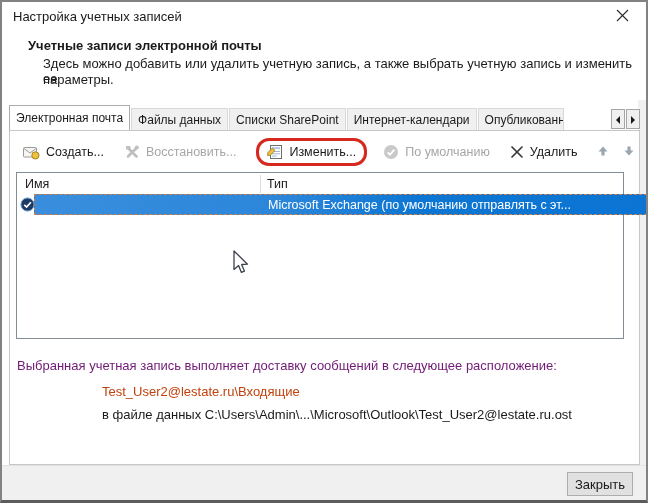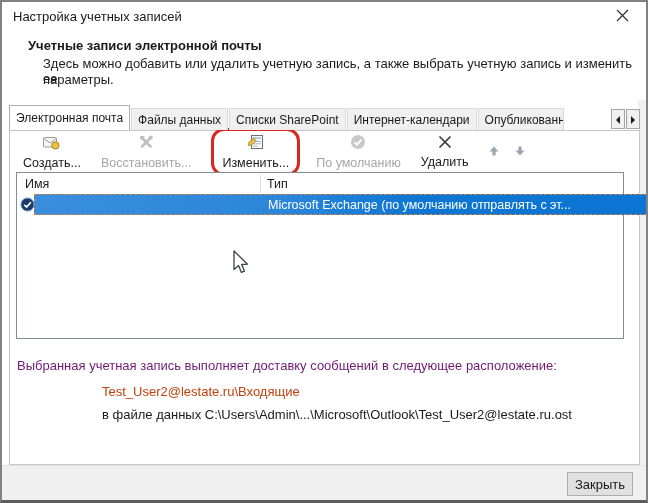--- a/index.html
+++ b/index.html
@@ -44,21 +44,21 @@
     background:#f0f0f0;border:1px solid #a5a5a5;display:flex;align-items:center;justify-content:center;
     padding:0;cursor:pointer;z-index:5;}
   .tab-scroll.left{left:609px;}
   .tab-scroll.right{left:624px;}
   
   .tab-page{position:absolute;left:7px;top:128px;width:631px;height:335px;
     box-sizing:border-box;background:#fff;border:1px solid #c7c7c7;z-index:1;}
   
   .toolbar{position:absolute;left:9px;top:9px;height:24px;display:flex;align-items:center;}
   .tb-btn{display:flex;align-items:center;gap:6px;background:transparent;border:none;
-    font-family:inherit;font-size:12.5px;color:#1a1a1a;padding:2px 4px;cursor:pointer;white-space:nowrap;flex-direction:column;}
+    font-family:inherit;font-size:12.5px;color:#1a1a1a;padding:2px 4px;cursor:pointer;white-space:nowrap;}
   .tb-btn.disabled{color:#a6a6a6;cursor:default;}
   .tb-btn .ico{display:flex;align-items:center;}
   .annotated{position:relative;display:flex;align-items:center;
     border:3px solid #d6281e;border-radius:13px;padding:1px 4px;margin:0 4px;}
   .tb-gap-s{width:8px;}  .tb-gap-m{width:12px;}
   .arrow-btn{background:none;border:none;padding:2px 3px;cursor:default;display:flex;align-items:center;}
   
   .listbox{position:absolute;left:6px;top:41px;width:608px;height:167px;
     box-sizing:border-box;background:#fff;border:1px solid #848c94;}
   .col-hdr{position:absolute;top:0;height:21px;display:flex;align-items:center;

